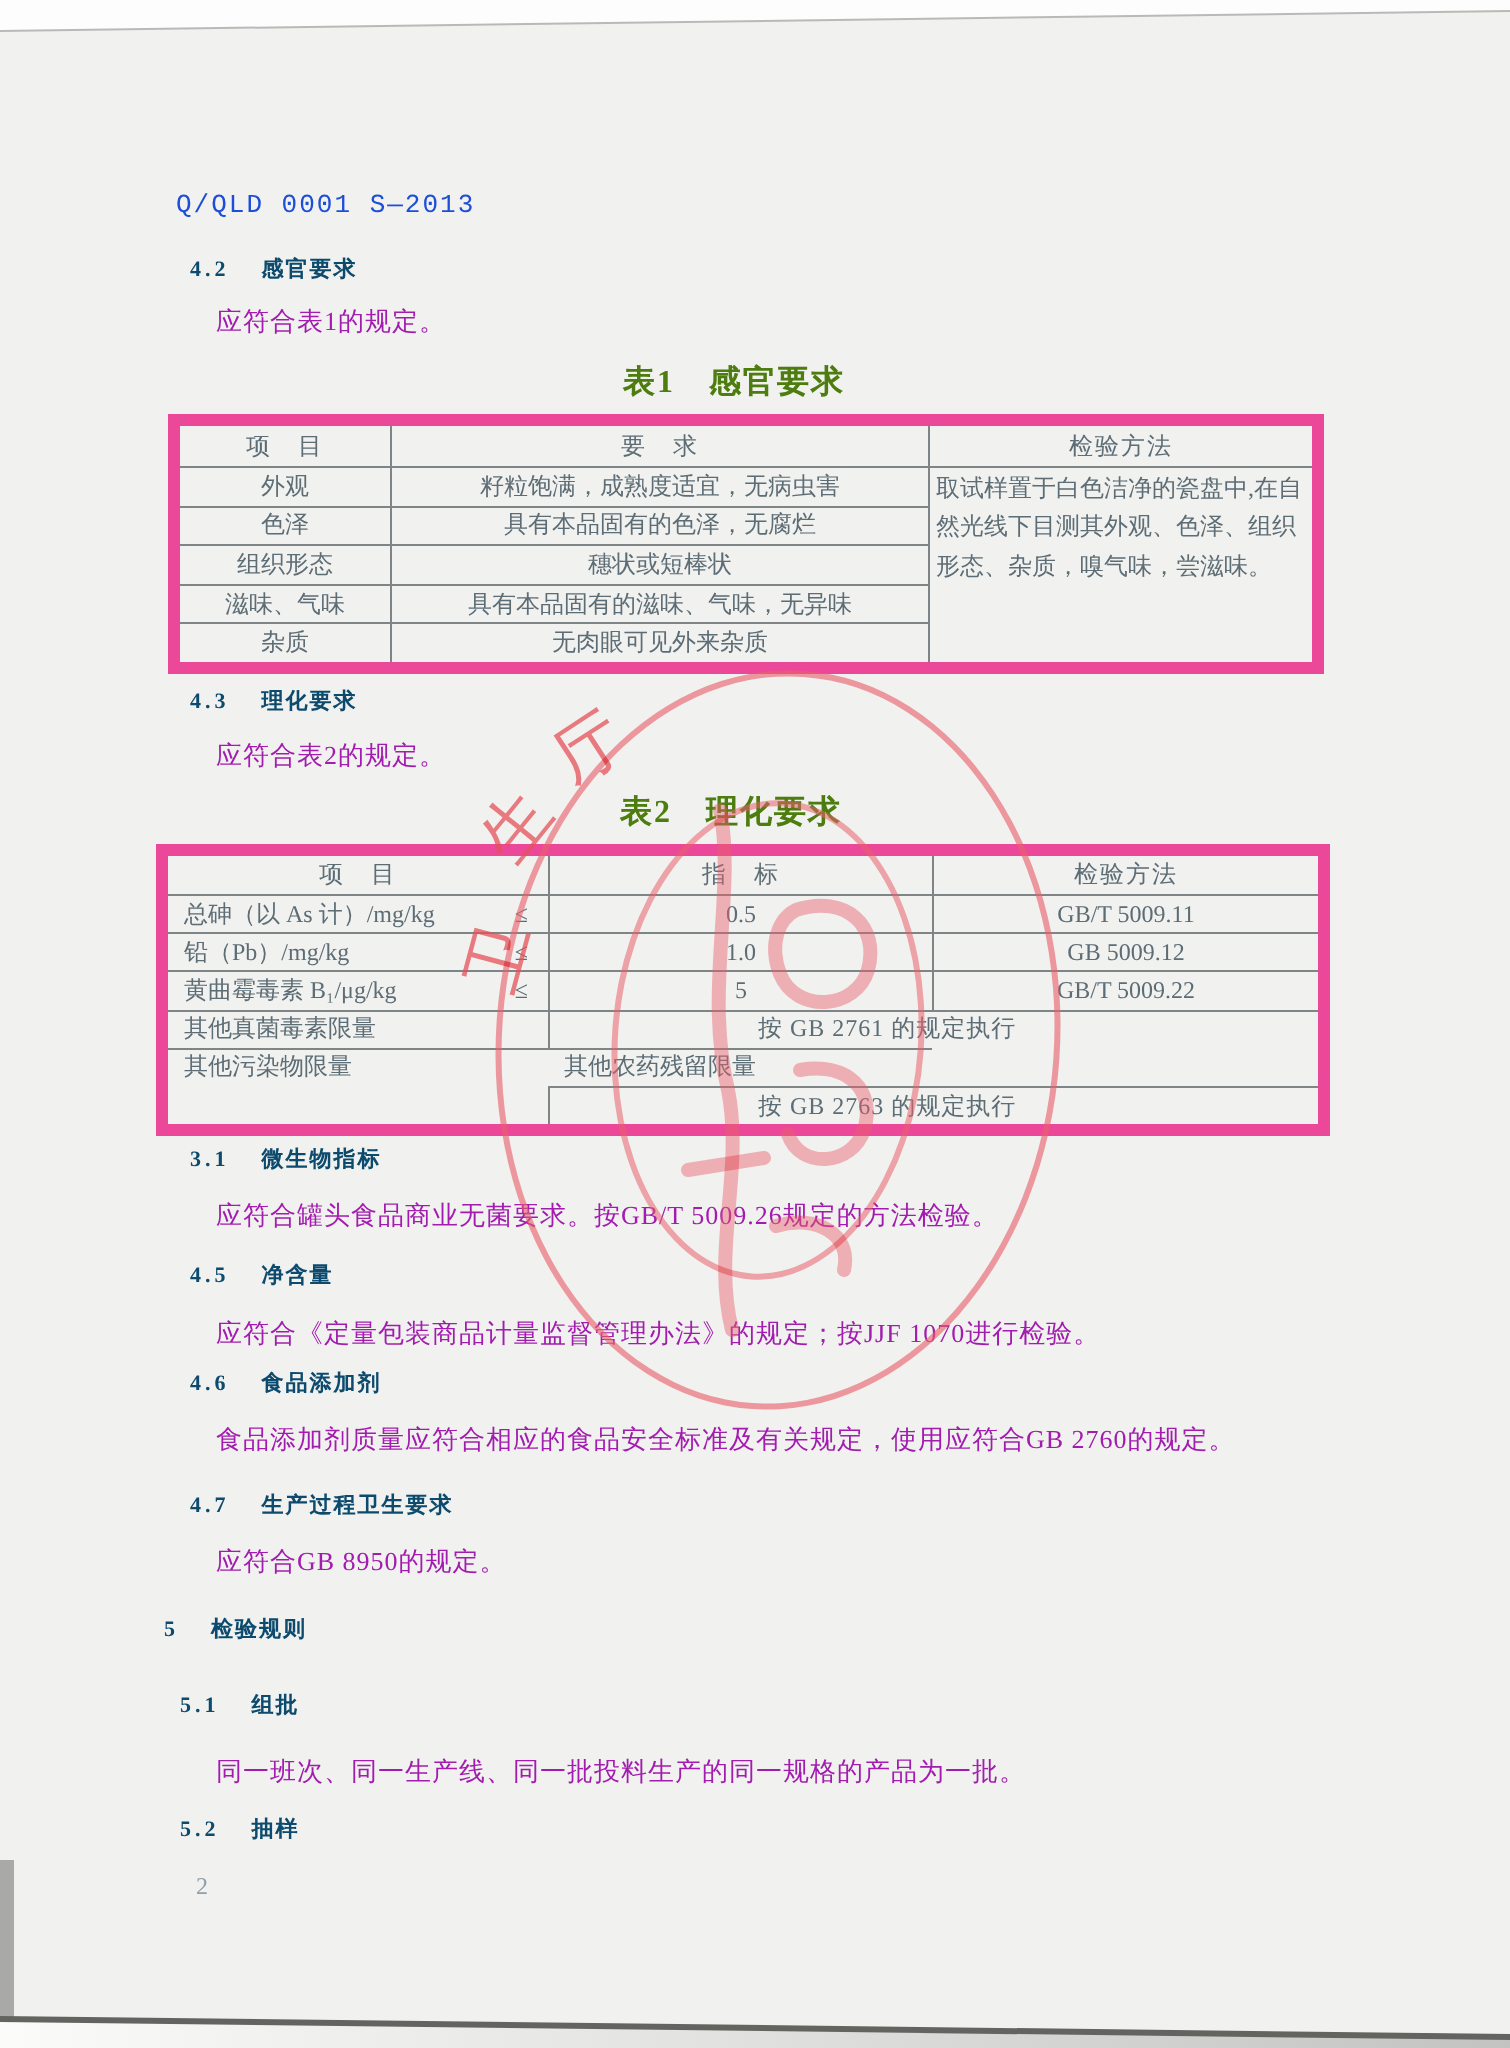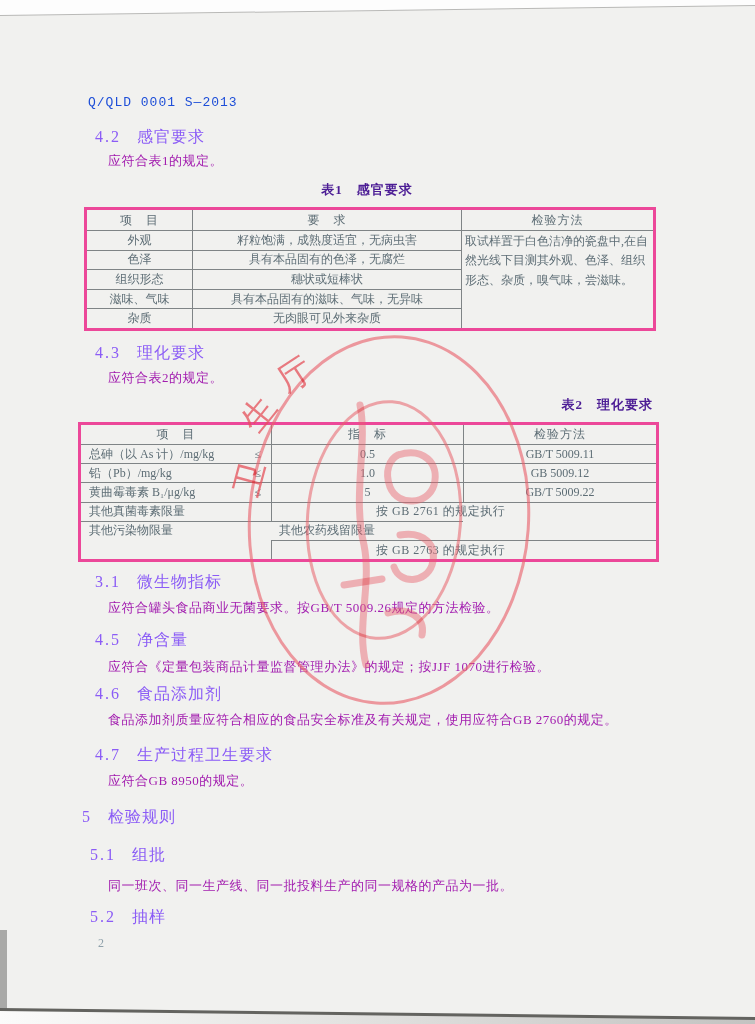--- a/index.html
+++ b/index.html
@@ -37,37 +37,37 @@
     position:absolute;left:0;top:930px;width:7px;height:94px;
     background:#a9a9a7;z-index:3;
   }
 
   .doc-number{
     position:absolute;left:88px;top:95px;
     font-family:"Liberation Mono","DejaVu Sans Mono",monospace;
     font-size:13px;color:#1d4ed8;letter-spacing:1px;
   }
   .sec-head{
-    position:absolute;font-size:16px;font-weight:400;color:#8b5cf6;
+    position:absolute;font-size:11px;font-weight:700;color:#0c4a6e;
     letter-spacing:1px;white-space:nowrap;
   }
   .sec-head .num{margin-right:16px;letter-spacing:2px;}
   .sec-body{
     position:absolute;font-size:13px;color:#a21caf;letter-spacing:0.5px;
     white-space:nowrap;
   }
   .tbl-caption{
-    position:absolute;font-size:13px;font-weight:600;color:#4c1d95;
+    position:absolute;font-size:16px;font-weight:600;color:#4d7c0f;
     text-align:center;letter-spacing:1px;
   }
 
   
   .tbl{
     position:absolute;display:grid;
-    border:3px solid #ec4899;background:transparent;
+    border:6px solid #ec4899;background:transparent;
     color:#5d6d75;font-size:12px;
   }
   .tbl .cell{
     border-left:1px solid #7f8486;border-top:1px solid #7f8486;
     display:flex;align-items:center;justify-content:center;
     padding:0 4px;box-sizing:border-box;overflow:hidden;white-space:nowrap;
   }
   .tbl .cell.first-col{border-left:none;}
   .tbl .cell.head-row{border-top:none;letter-spacing:1px;}
   #table1{left:84px;top:207px;width:566px;height:118px;
@@ -152,21 +152,21 @@
 
   <div class="cell first-col">杂质</div>
   <div class="cell">无肉眼可见外来杂质</div>
 </div>
 
 <div class="sec-head" style="left:95px;top:343px;">
   <span class="num">4.3</span><span>理化要求</span>
 </div>
 <div class="sec-body" style="left:108px;top:369px;">应符合表2的规定。</div>
 
-<div class="tbl-caption" style="left:78px;top:396px;width:575px;text-align:right;">表2　理化要求</div>
+<div class="tbl-caption" style="left:78px;top:396px;width:575px;">表2　理化要求</div>
 <div class="tbl" id="table2">
   <div class="cell head-row first-col">项　目</div>
   <div class="cell head-row">指　标</div>
   <div class="cell head-row">检验方法</div>
 
   <div class="cell first-col item-cell">
     <span>总砷（以 As 计）/mg/kg</span>
     <span>≤</span>
   </div>
   <div class="cell">0.5</div>

